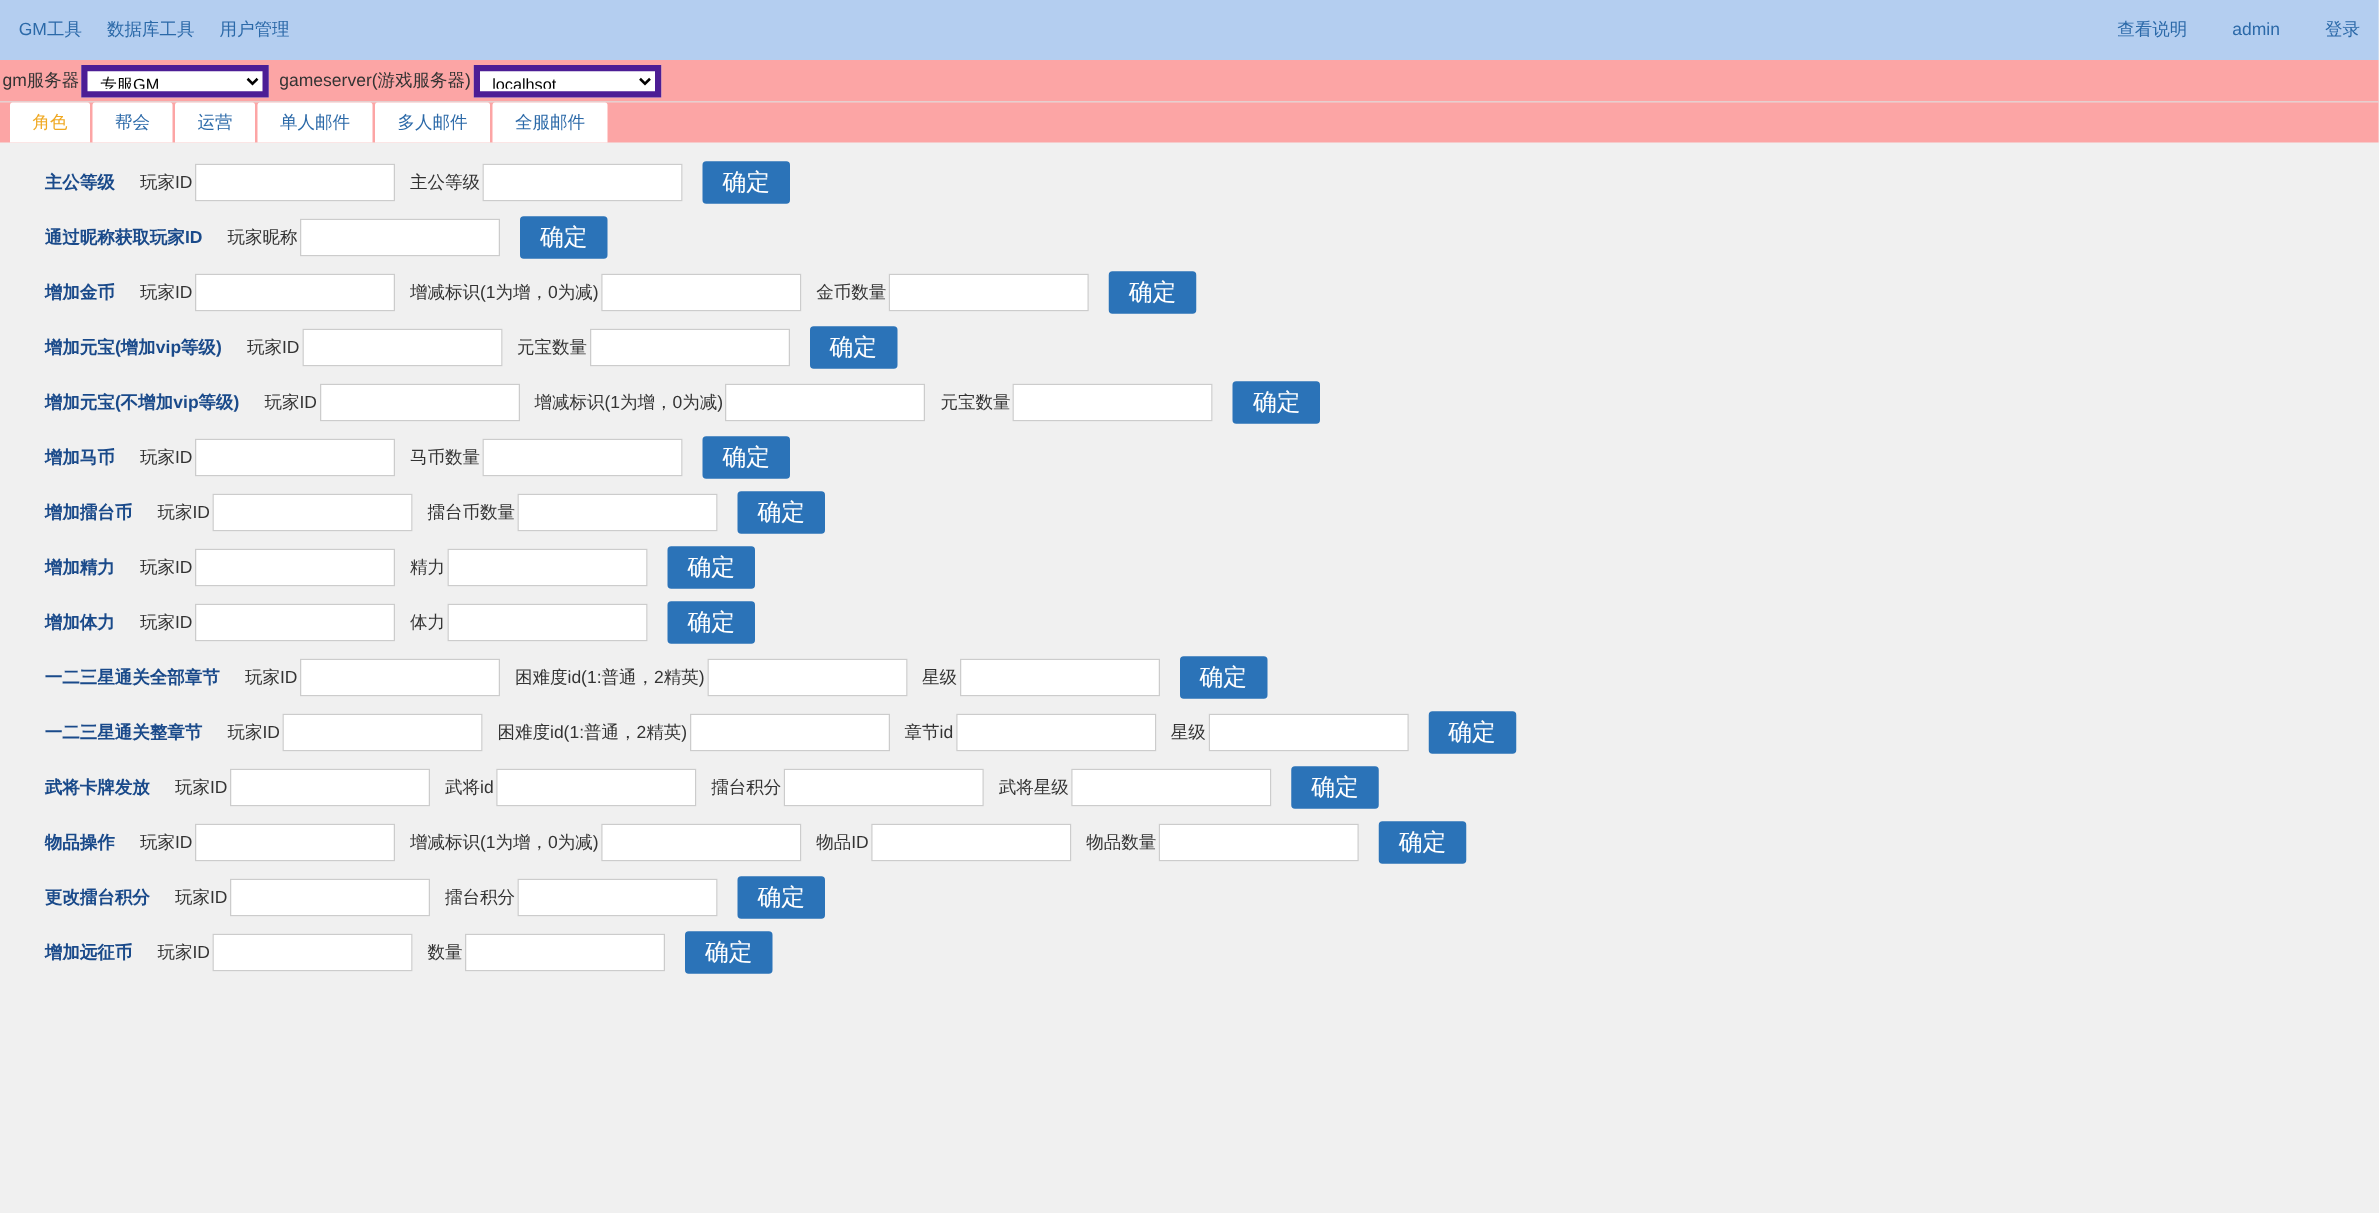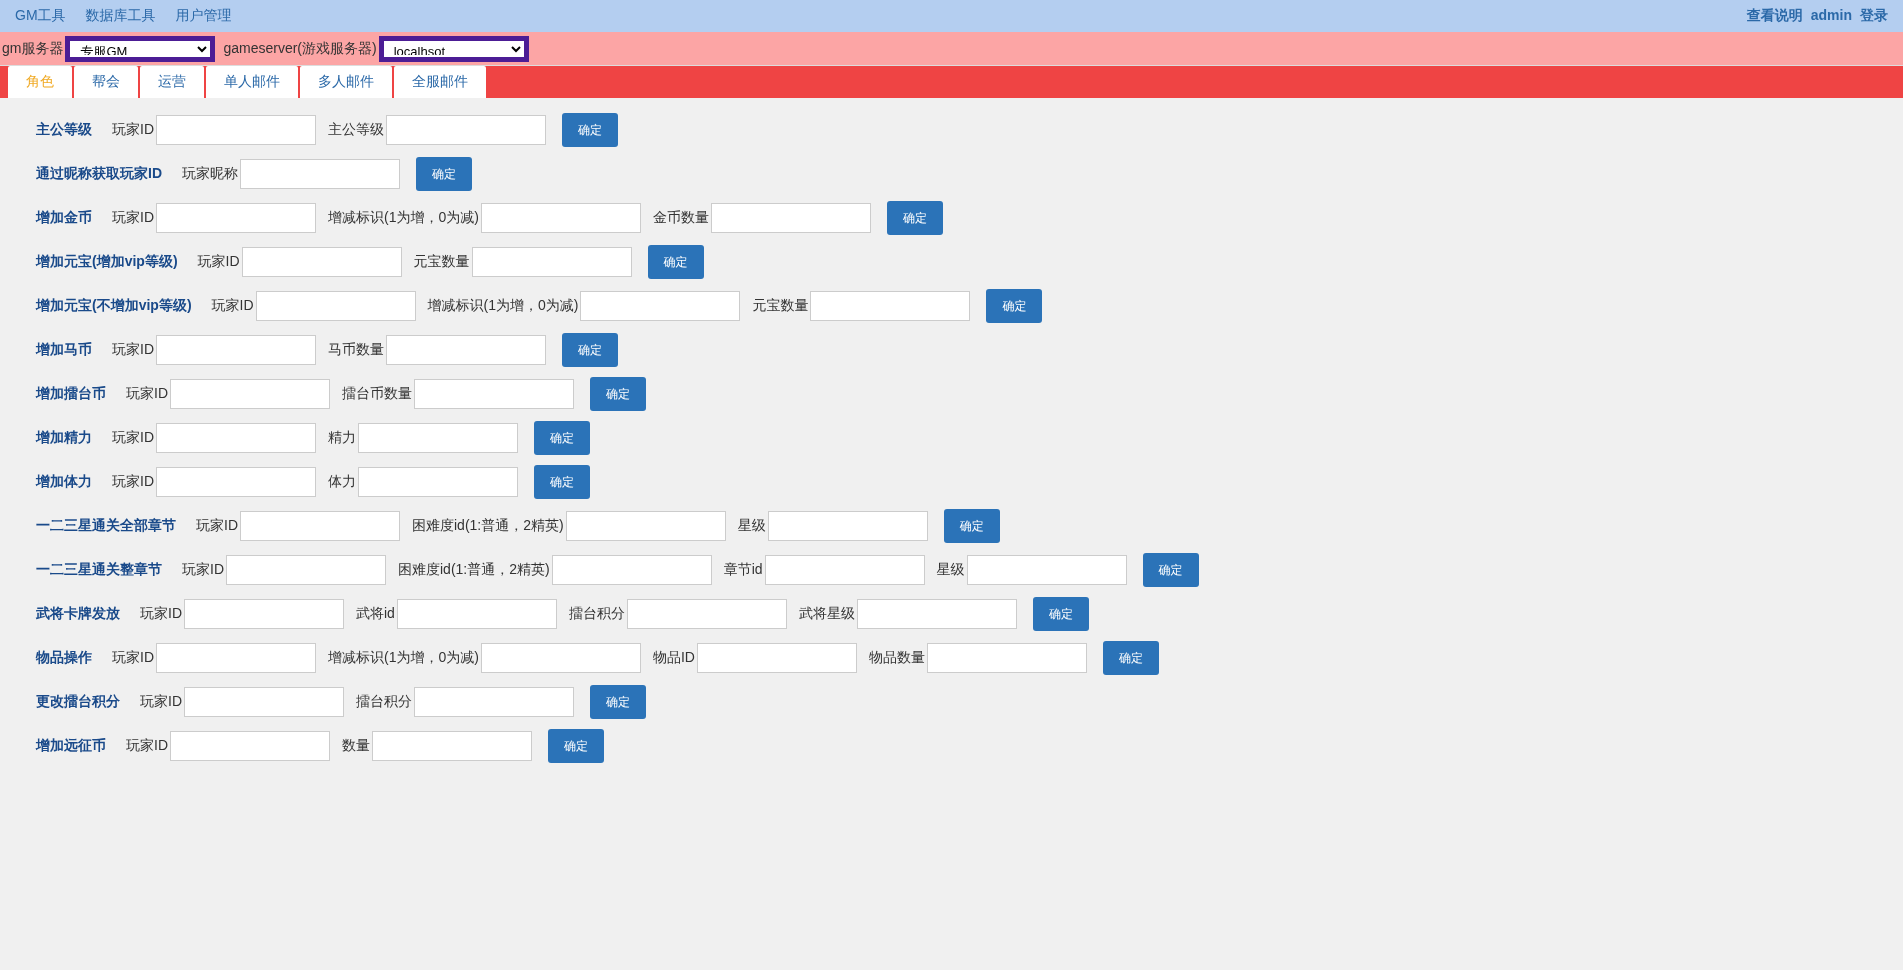--- a/index.html
+++ b/index.html
@@ -1,32 +1,32 @@
 <!DOCTYPE html>
 <html><head>
 <meta charset="utf-8">
 <style>
 * { box-sizing: border-box; margin: 0; padding: 0; }
 body { font-family: "Microsoft YaHei", Arial, sans-serif; font-size: 14px; background: #f0f0f0; color: #333; }
-.top-nav { background: #b4cef0; height: 32px; display: flex; align-items: center; padding: 0 15px; justify-content: space-between; }
+.top-nav { background: #b4cef0; height: 48px; display: flex; align-items: center; padding: 0 15px; justify-content: space-between; }
 .top-nav-left { display: flex; gap: 20px; }
-.top-nav-right { display: flex; gap: 8px; font-weight: bold; }
+.top-nav-right { display: flex; gap: 36px; }
 .top-nav a { color: #2b69a8; text-decoration: none; font-size: 14px; cursor: pointer; }
 .server-bar { background: #fca5a5; height: 34px; display: flex; align-items: center; padding: 0 2px; border-bottom: 1px solid #ddd; }
 .server-bar label { font-size: 14px; color: #333; margin-right: 2px; }
 .server-bar select { height: 26px; padding: 2px 6px; font-size: 13px; border: 5px solid #4c1d95; background: #fff; margin-right: 8px; min-width: 150px; }
-.tab-bar { background: #ef4444; height: 32px; display: flex; align-items: flex-end; padding: 0 8px; }
+.tab-bar { background: #fca5a5; height: 32px; display: flex; align-items: flex-end; padding: 0 8px; }
 .tab { background: #fff; color: #2b69a8; padding: 7px 18px; font-size: 14px; cursor: pointer; margin-right: 2px; border-radius: 2px 2px 0 0; }
 .tab.active { color: #f0a923; background: #fff; }
 .content { padding: 10px 20px 30px 20px; }
 .form-row { display: flex; align-items: center; min-height: 44px; margin-bottom: 0; flex-wrap: nowrap; margin-left: 16px; }
 .form-row .title { color: #1a4a8a; font-weight: bold; font-size: 14px; margin-right: 14px; min-width: auto; cursor: pointer; }
 .form-row label.fld { color: #333; font-size: 14px; margin-right: 2px; margin-left: 6px; white-space: nowrap; text-align: right; }
 .form-row input[type="text"] { height: 30px; border: 1px solid #ccc; padding: 2px 8px; font-size: 14px; width: 160px; margin-right: 6px; background: #fff; }
-.btn { background: #2b73b8; color: #fff; border: none; height: 34px; padding: 0 16px; font-size: 12px; border-radius: 3px; cursor: pointer; margin-left: 10px; }
+.btn { background: #2b73b8; color: #fff; border: none; height: 34px; padding: 0 16px; font-size: 19px; border-radius: 3px; cursor: pointer; margin-left: 10px; }
 </style>
 </head>
 <body>
 
 <div class="top-nav">
   <div class="top-nav-left">
     <a>GM工具</a>
     <a>数据库工具</a>
     <a>用户管理</a>
   </div>

